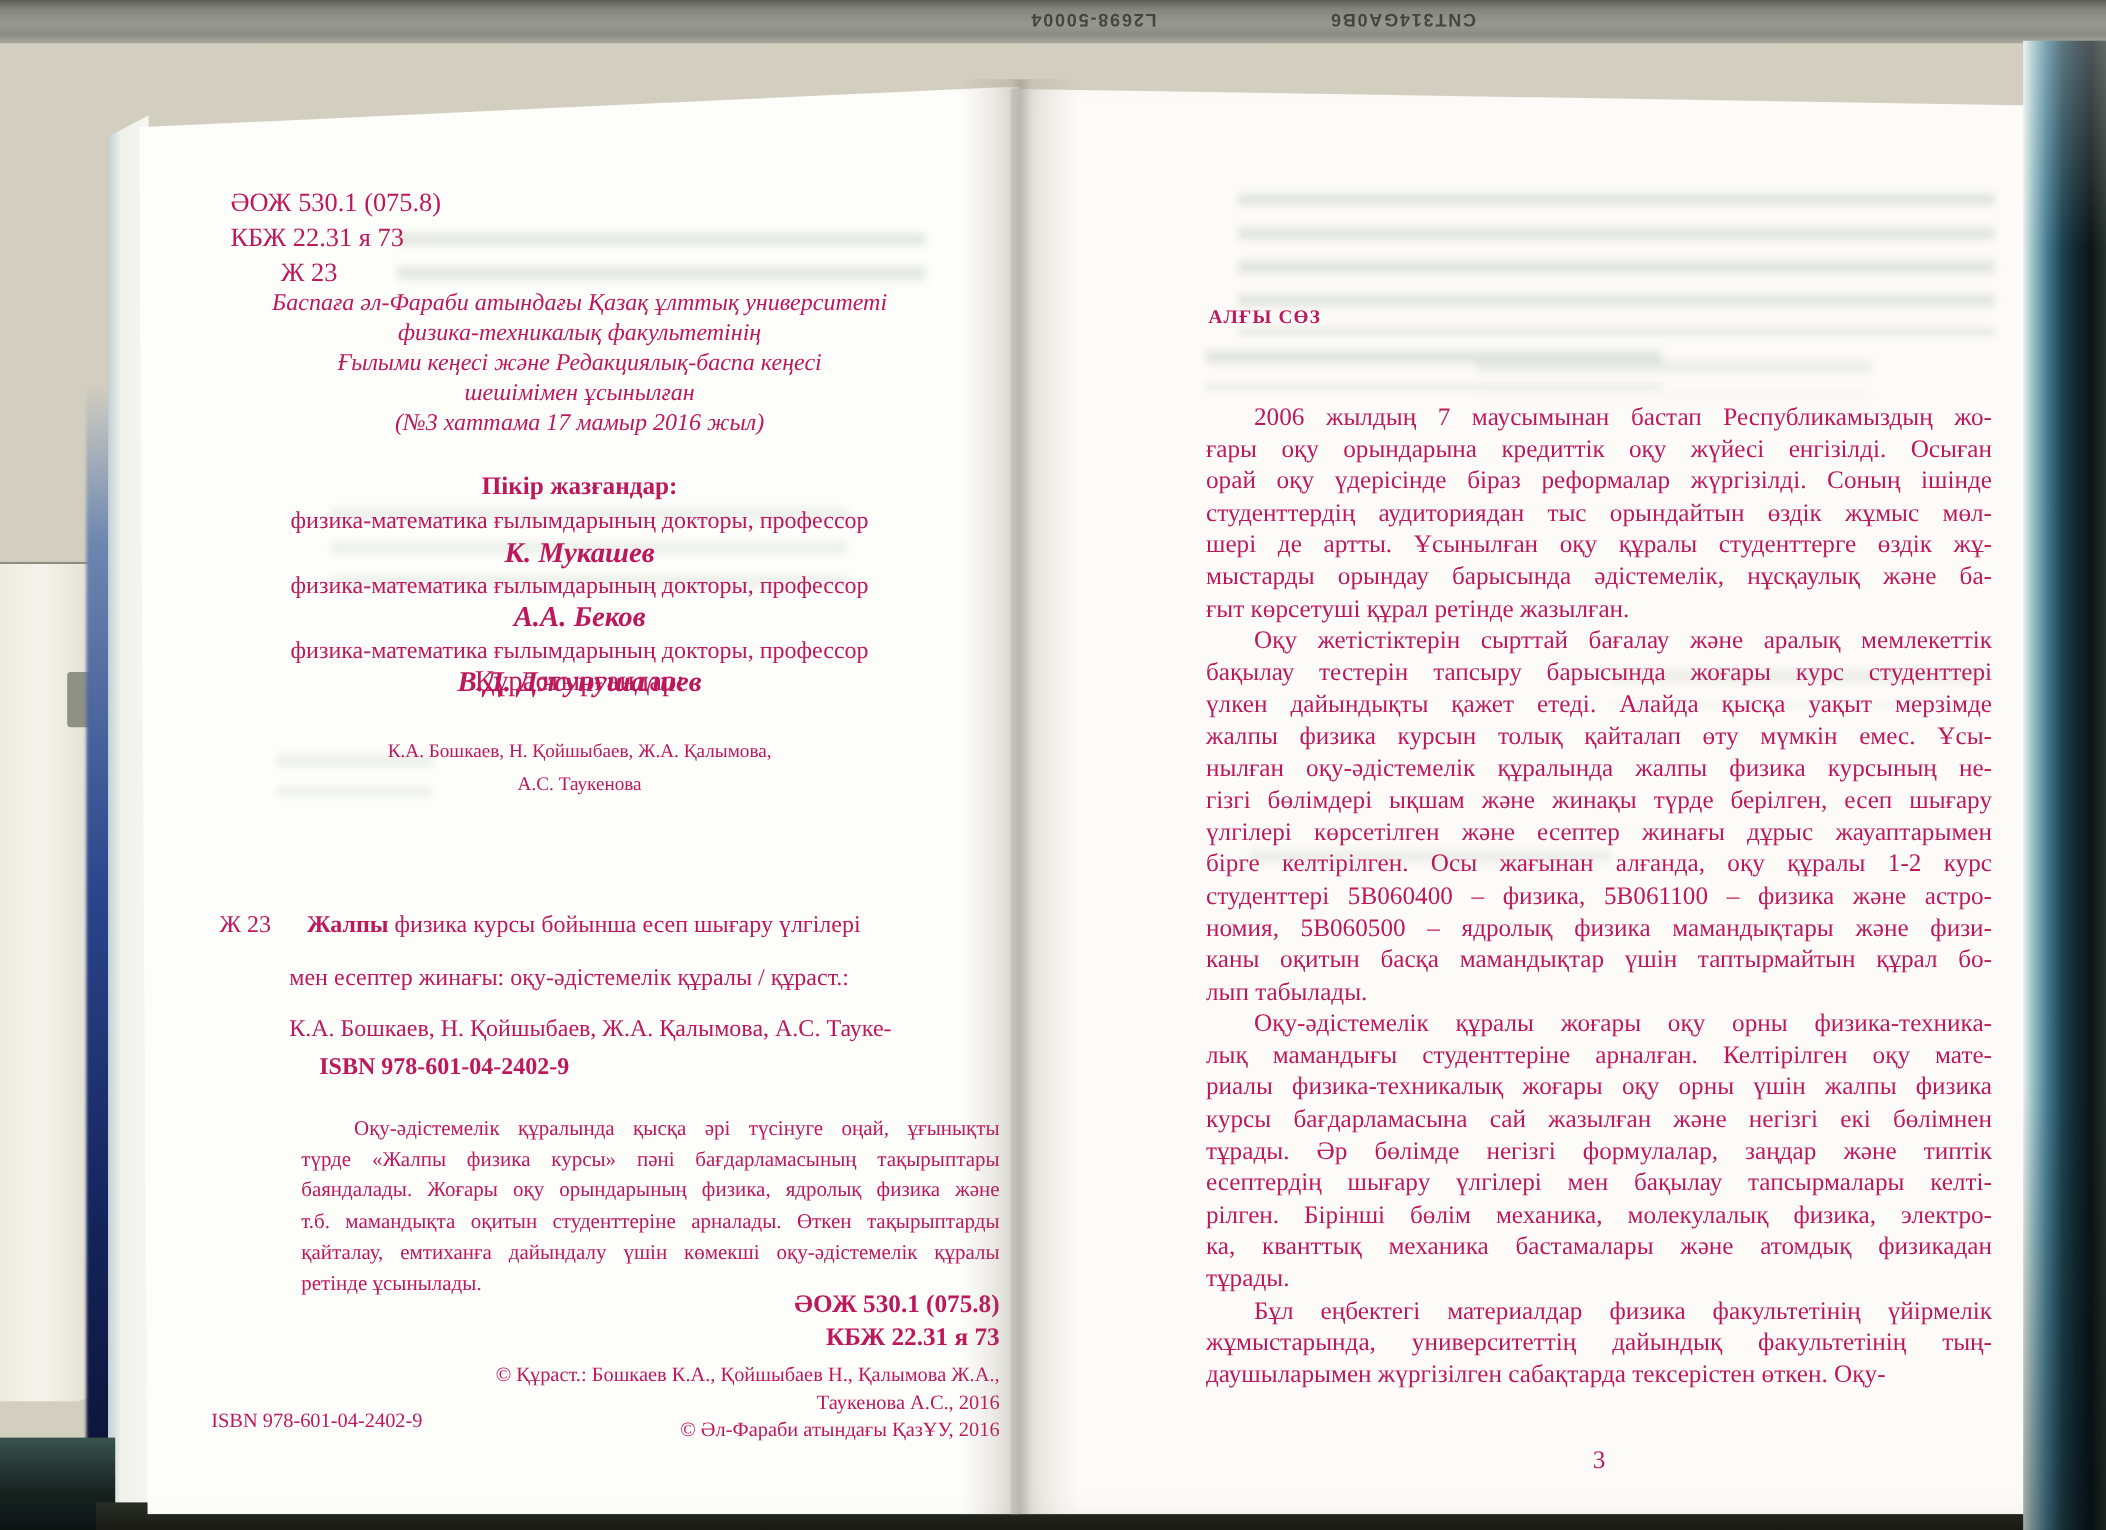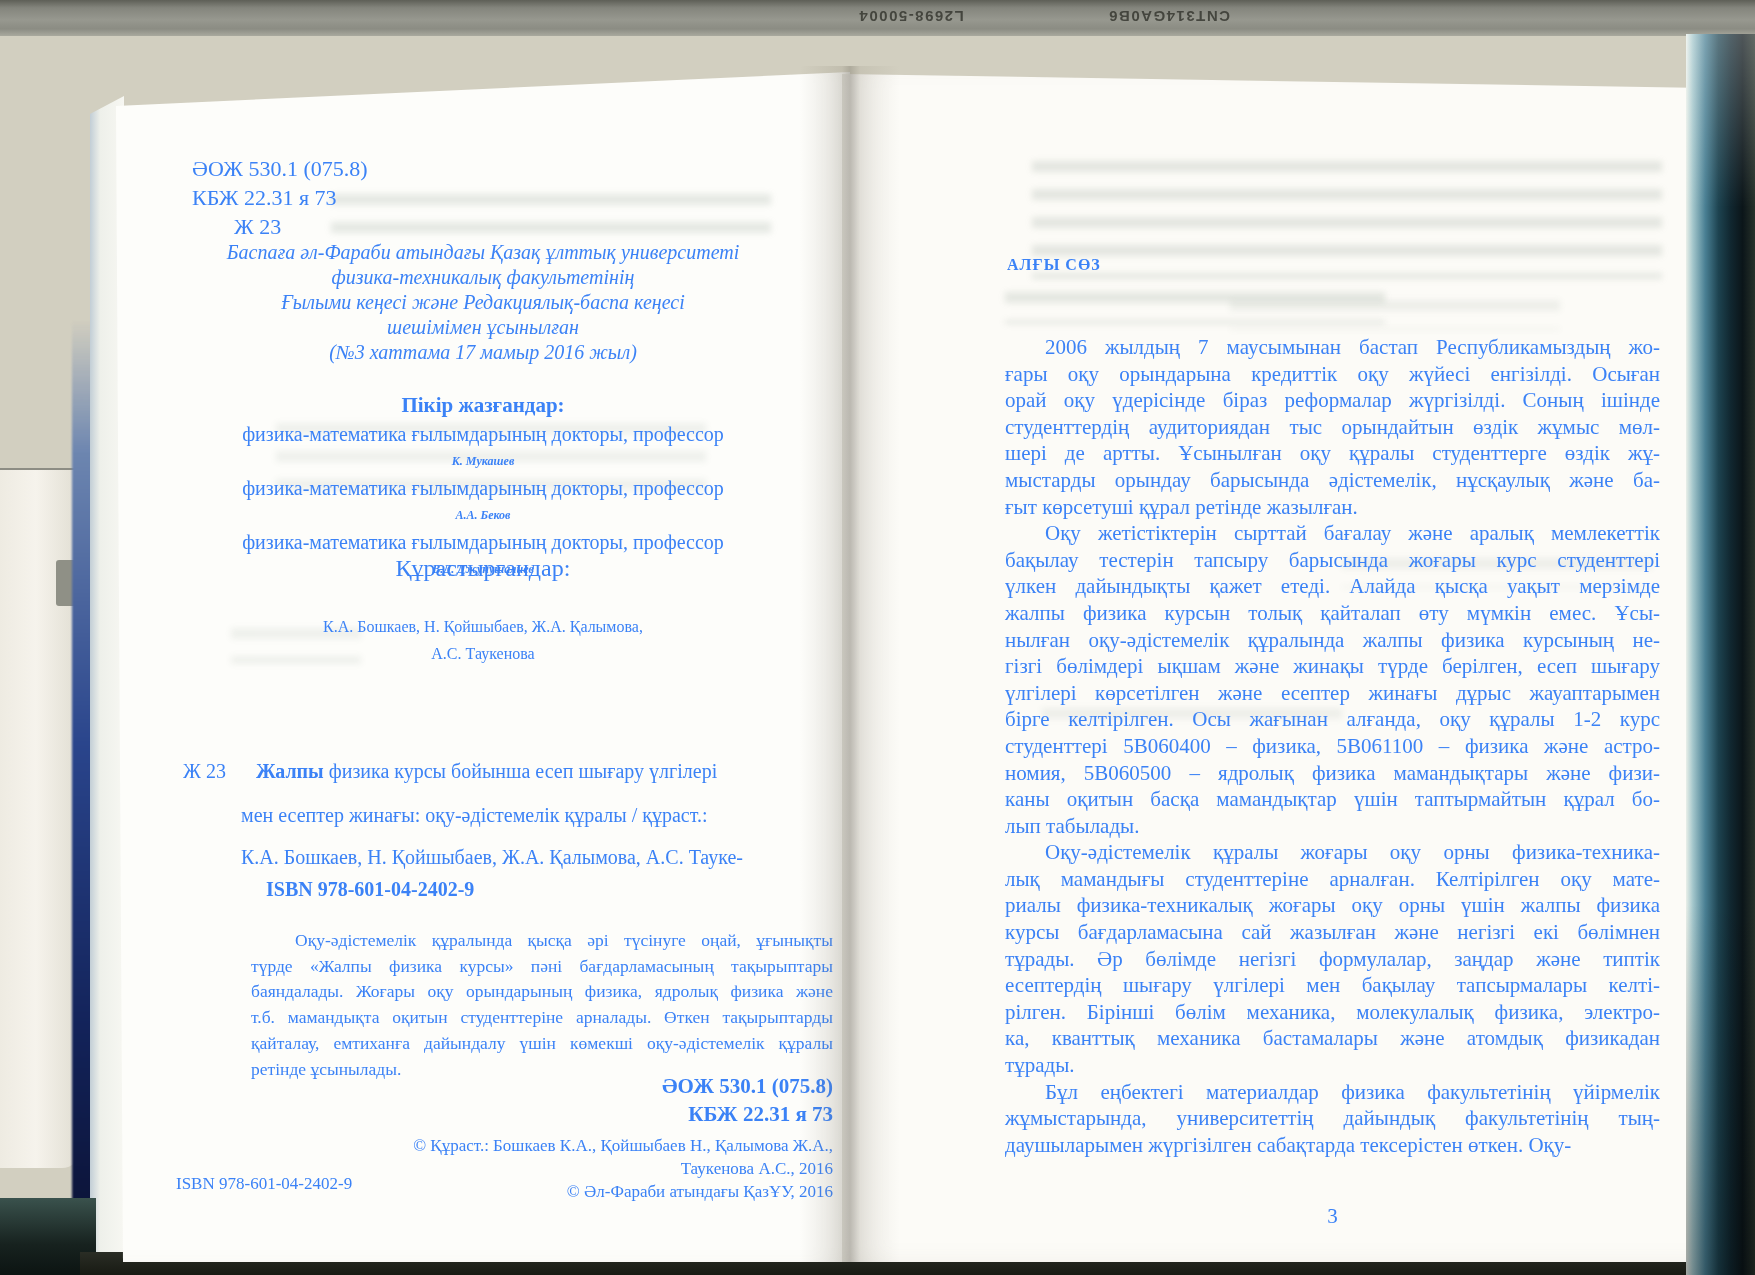--- a/index.html
+++ b/index.html
@@ -28,21 +28,21 @@
   .corner-dark { position:absolute; left:0; top:1198px; width:96px; height:77px;
     background:linear-gradient(180deg,#3a524d 0%,#17221f 60%,#0c1412 100%); }
   .bottom-band { position:absolute; left:80px; top:1252px; width:1675px; height:23px;
     background:linear-gradient(180deg,#2a2d25 0%,#181a13 100%); }
   .right-band { position:absolute; left:1686px; top:34px; width:69px; height:1241px;
     background:linear-gradient(90deg,#e9efe9 0%,#a3c6cb 10%,#497f93 28%,#1d4350 47%,#112831 64%,#0b1519 82%,#27312a 100%); }
   .right-band::after { content:""; position:absolute; inset:0;
     background:linear-gradient(180deg, rgba(255,255,255,.28) 0%, rgba(255,255,255,0) 14%, rgba(0,0,0,0) 70%, rgba(0,0,0,.3) 100%); }
 
   
-  .page { position:absolute; background:#fdfdfa; color:#3b82f6; }
+  .page { position:absolute; background:#fdfdfa; color:#be185d; }
   .page-left { left:116px; top:68px; width:734px; height:1194px;
     clip-path:polygon(0 38px, 100% 4px, 100% 100%, 7px 100%);
     box-shadow:inset -22px 0 32px -24px rgba(100,95,80,.35); }
   .page-right { left:842px; top:66px; width:864px; height:1196px;
     background:#fcfbf7;
     clip-path:polygon(0 8px, 100% 22px, 100% 100%, 0 100%);
     box-shadow:inset 28px 0 38px -24px rgba(105,100,85,.38); }
   .gutter { position:absolute; left:800px; top:66px; width:100px; height:1196px;
     background:linear-gradient(90deg, rgba(120,113,96,0) 0%, rgba(120,113,96,.18) 42%, rgba(92,87,74,.30) 50%, rgba(120,113,96,.12) 60%, rgba(120,113,96,0) 100%); }
 
@@ -55,21 +55,21 @@
   .abs { position:absolute; }
   .udc-block { left:76px; top:86px; font-size:22px; line-height:29px; }
   .udc-block .indent { margin-left:42px; }
   .approval { left:40px; top:172px; width:654px; text-align:center;
     font-style:italic; font-size:20px; }
   .approval .line { line-height:25px; }
   .center-col { left:40px; width:654px; text-align:center; }
   .rev-heading { top:325px; font-weight:bold; font-size:21px; }
   .reviewers { top:353px; }
   .rev-title { font-size:20px; line-height:27px; }
-  .rev-name { font-weight:bold; font-style:italic; font-size:12px; line-height:27px;text-align:center; }
+  .rev-name { font-weight:bold; font-style:italic; font-size:24px; line-height:27px;text-align:center; }
   .comp-heading { top:487px; font-weight:normal; font-size:24px; }
   .compilers { top:545px; }
   .compilers .line { font-size:16px; line-height:27px; }
   .catalog { left:0; top:692px; width:734px; font-size:20px; }
   .cat-line1 { position:absolute; left:67px; top:0; }
   .cat-gap { display:inline-block; width:30px; }
   .cat-cont { position:absolute; left:125px; top:29px; width:592px; }
   .cat-cont .line { line-height:29.5px;margin-top:12px; }
   .cat-isbn { position:absolute; left:150px; top:118px; font-weight:bold; }
   .annotation { left:135px; top:860px; width:582px; font-size:17.5px; }

